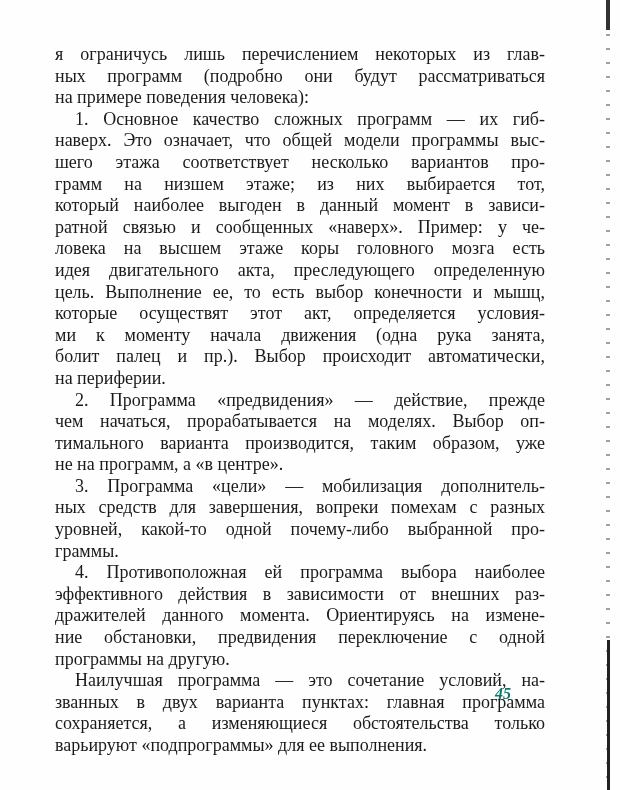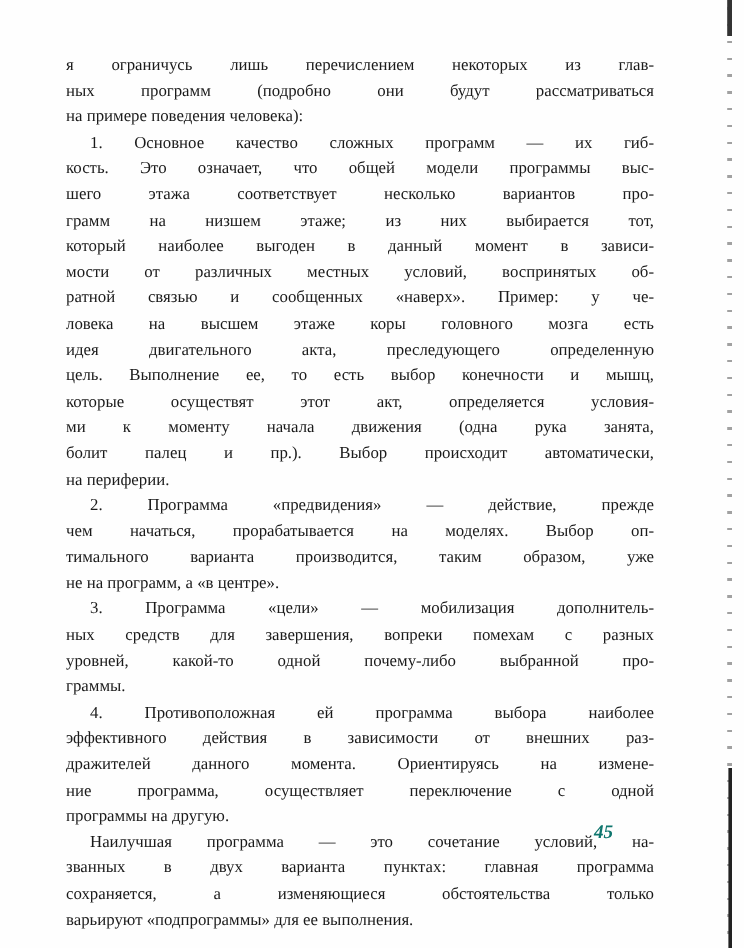--- a/index.html
+++ b/index.html
@@ -18,21 +18,21 @@
       left: 0; top: 0;
       width: 620px; height: 790px;
       background: #fefefe;
     }
     .text-block {
       position: absolute;
       left: 55px;
       top: 44px;
       width: 490px;
       font-family: "Liberation Serif", "DejaVu Serif", serif;
-      font-size: 14px;
+      font-size: 18px;
       line-height: 21.6px;
       color: #1a1a1a;
       text-align: justify;
       hyphens: manual;
     }
     .para {
       margin: 0;
       text-indent: 0;
     }
     .line {
@@ -93,25 +93,24 @@
   <div class="text-block">
 
     <div class="para">
       <span class="line">я ограничусь лишь перечислением некоторых из глав-</span>
       <span class="line">ных программ (подробно они будут рассматриваться</span>
       <span class="line last">на примере поведения человека):</span>
     </div>
 
     <div class="para">
       <span class="line" style="padding-left:20px;box-sizing:border-box;">1. Основное качество сложных программ — их гиб-</span>
-      <span class="line">кость. Это означает, что общей модели программы выс-</span>
+      <span class="line">наверх. Это означает, что общей модели программы выс-</span>
       <span class="line">шего этажа соответствует несколько вариантов про-</span>
       <span class="line">грамм на низшем этаже; из них выбирается тот,</span>
       <span class="line">который наиболее выгоден в данный момент в зависи-</span>
-      <span class="line">мости от различных местных условий, воспринятых об-</span>
       <span class="line">ратной связью и сообщенных «наверх». Пример: у че-</span>
       <span class="line">ловека на высшем этаже коры головного мозга есть</span>
       <span class="line">идея двигательного акта, преследующего определенную</span>
       <span class="line">цель. Выполнение ее, то есть выбор конечности и мышц,</span>
       <span class="line">которые осуществят этот акт, определяется условия-</span>
       <span class="line">ми к моменту начала движения (одна рука занята,</span>
       <span class="line">болит палец и пр.). Выбор происходит автоматически,</span>
       <span class="line last">на периферии.</span>
     </div>
 
@@ -126,21 +125,21 @@
       <span class="line" style="padding-left:20px;box-sizing:border-box;">3. Программа «цели» — мобилизация дополнитель-</span>
       <span class="line">ных средств для завершения, вопреки помехам с разных</span>
       <span class="line">уровней, какой-то одной почему-либо выбранной про-</span>
       <span class="line last">граммы.</span>
     </div>
 
     <div class="para">
       <span class="line" style="padding-left:20px;box-sizing:border-box;">4. Противоположная ей программа выбора наиболее</span>
       <span class="line">эффективного действия в зависимости от внешних раз-</span>
       <span class="line">дражителей данного момента. Ориентируясь на измене-</span>
-      <span class="line">ние программа, осуществляет переключение с одной</span>
+      <span class="line">ние обстановки, предвидения переключение с одной</span>
       <span class="line last">программы на другую.</span>
     </div>
 
     <div class="para">
       <span class="line" style="padding-left:20px;box-sizing:border-box;">Наилучшая программа — это сочетание условий, на-</span>
       <span class="line">званных в двух варианта пунктах: главная программа</span>
       <span class="line">сохраняется, а изменяющиеся обстоятельства только</span>
       <span class="line last">варьируют «подпрограммы» для ее выполнения.</span>
     </div>
 

